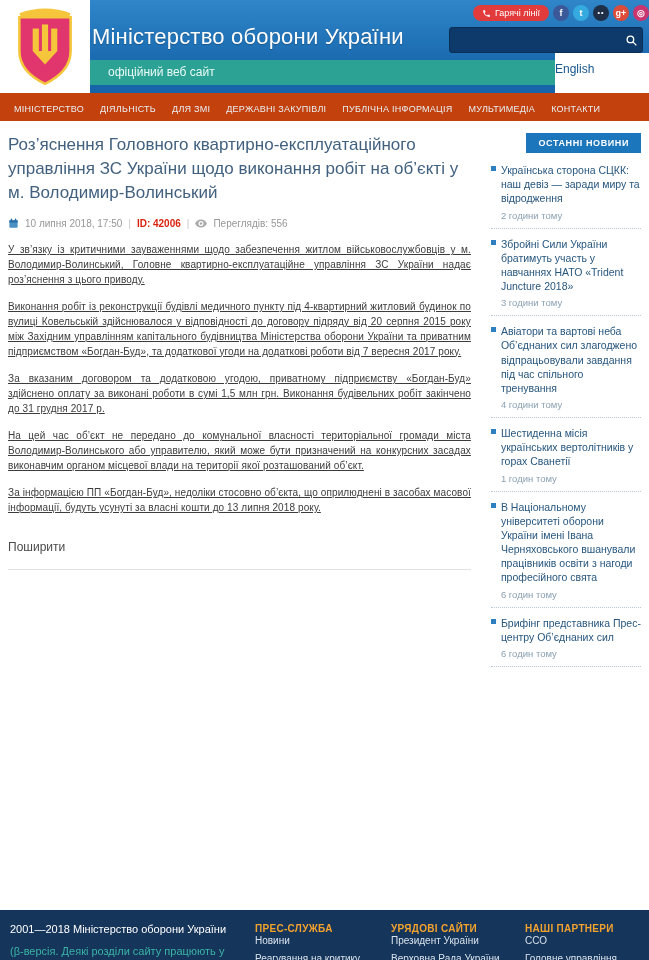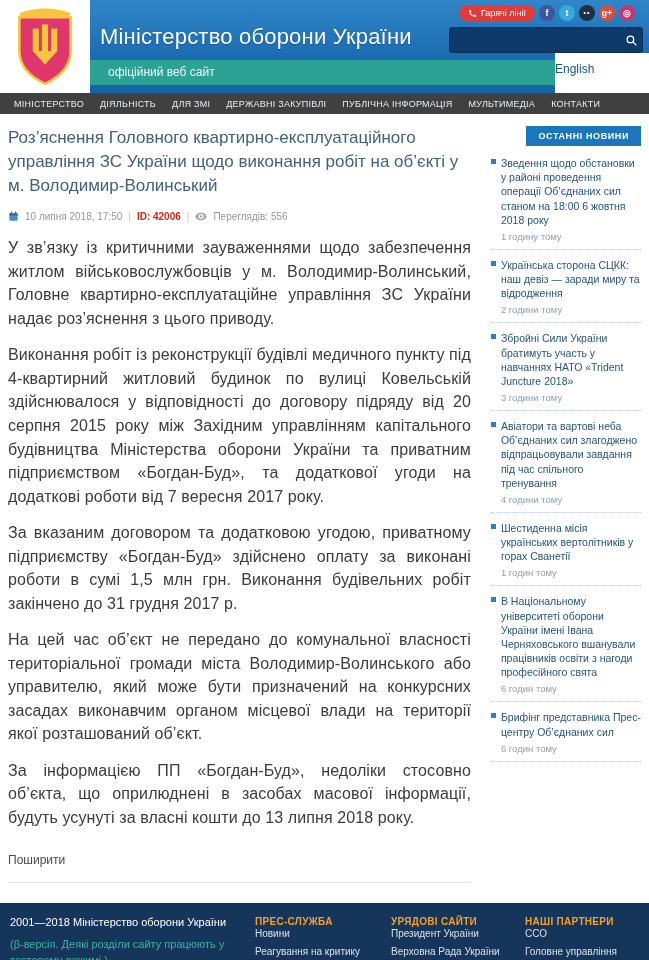--- a/index.html
+++ b/index.html
@@ -5,67 +5,67 @@
   * { margin:0; padding:0; box-sizing:border-box; }
   html,body { width:649px; height:960px; overflow:hidden; background:#fff;
               font-family:"Liberation Sans", sans-serif; }
   a { text-decoration:none; cursor:pointer; }
 
   
   .site-header { position:relative; height:93px;
     background:linear-gradient(180deg,#2f86c8 0%, #1c6cb2 60%, #1663a8 100%); }
   .logo-box { position:absolute; left:0; top:0; width:90px; height:93px;
     background:#fff; display:flex; align-items:center; justify-content:center; }
-  .site-title { position:absolute; left:100px; top:24px; color:#fff;
+  .site-title { position:absolute; left:92px; top:24px; color:#fff;
     font-size:22px; font-weight:400; letter-spacing:.2px;
     text-shadow:0 1px 1px rgba(0,0,0,.25); white-space:nowrap; }
   .subband { position:absolute; left:90px; bottom:8px; width:465px; height:25px;
     background:#2ca294; color:#eafaf6; font-size:12px; line-height:25px;
     padding-left:18px; }
   .english-box { position:absolute; right:0; bottom:0; width:94px; height:40px;
     background:#fff; text-align:left; padding:6px 8px 0 0; }
   .english-box a { color:#16568d; font-size:12px; }
-  .social-row { position:absolute; top:5px; right:14px; display:flex;
+  .social-row { position:absolute; top:5px; right:0; display:flex;
     align-items:center; gap:4px; }
   .hotline-pill { height:16px; border-radius:8px; background:#e23b3b;
     color:#fff; font-size:9px; line-height:16px; padding:0 9px;
     display:flex; align-items:center; gap:4px; white-space:nowrap; }
   .social-icon { width:16px; height:16px; border-radius:50%; color:#fff;
     font-size:9px; font-weight:700; line-height:16px; text-align:center;
     display:inline-block; overflow:hidden; }
   .s0 { background:#3b5998; } .s1 { background:#34aadf; }
   .s2 { background:#1e2f47; font-size:7px; letter-spacing:1px; }
   .s3 { background:#dd4b39; } .s4 { background:#c9356e; }
   .search-box { position:absolute; right:6px; top:27px; width:194px; height:26px;
     background:#0d3a6b; border:1px solid #0a2f57; border-radius:3px;
     display:flex; align-items:center; }
   .search-box input { flex:1; height:100%; background:transparent; border:0;
     outline:none; color:#fff; font-size:12px; padding:0 8px;
     font-family:"Liberation Sans", sans-serif; }
   .magnifier { width:26px; height:100%; display:flex; align-items:center;
     justify-content:center; cursor:pointer; }
 
   
-  .main-nav { height:21px; background:#404040; display:flex;
-    align-items:flex-start; padding-left:6px; }
+  .main-nav { height:28px; background:#c2410c; display:flex;
+    align-items:flex-end; padding-left:6px; }
   .main-nav a { color:#e9eff5; font-size:9px; line-height:23px; padding:0 8px;
     letter-spacing:.25px; white-space:nowrap; }
 
   
   .content { display:flex; align-items:flex-start; padding:12px 8px 0;
     min-height:789px;gap:12px; }
   .article { width:472px; }
   .article-title { font-size:17px; font-weight:400; color:#42617f;
     line-height:1.42; margin-bottom:13px; }
   .meta-row { display:flex; align-items:center; gap:6px; font-size:10px;
     color:#979797; margin-bottom:14px; }
   .meta-sep { color:#c9c9c9; }
   .meta-id { color:#d9230f; font-weight:700; }
-  .article p { font-size:16px; color:#3c3c3c; line-height:1.47;
-    text-align:justify; margin-bottom:13px; letter-spacing:.1px; }
+  .article p { font-size:10px; color:#3c3c3c; line-height:1.47;
+    text-align:justify; margin-bottom:13px; letter-spacing:.1px;text-decoration:underline; }
   .share-label { font-size:12px; color:#4a4a4a; margin-top:24px; }
   .share-rule { border:0; border-top:1px solid #e2e2e2; margin-top:15px; }
 
   
   .sidebar { width:153px; margin-left:8px; }
   .sidebar-title { margin-left:auto; width:fit-content; background:#1b76bb;
     color:#fff; font-size:9px; font-weight:700; letter-spacing:.6px;
     padding:5px 12px; margin-bottom:2px; }
   .news-item { padding:8px 0 7px; border-bottom:1px dotted #b9c7d4; }
   .news-text-row { display:flex; gap:5px; }
@@ -178,27 +178,20 @@
     <div class="share-label">Поширити</div>
     <hr class="share-rule">
   </main>
 
   <aside class="sidebar">
     <div class="sidebar-title">ОСТАННІ НОВИНИ</div>
 
     <div class="news-item">
       <div class="news-text-row">
           <span class="bullet"></span>
-        <a class="news-link">Зведення щодо обстановки у районі проведення операції Об’єднаних сил станом на 18:00 6 жовтня 2018 року</a>
-        </div>
-      <div class="news-time">1 годину тому</div>
-    </div>
-    <div class="news-item">
-      <div class="news-text-row">
-          <span class="bullet"></span>
         <a class="news-link">Українська сторона СЦКК: наш девіз — заради миру та відродження</a>
         </div>
       <div class="news-time">2 години тому</div>
     </div>
     <div class="news-item">
       <div class="news-text-row">
           <span class="bullet"></span>
         <a class="news-link">Збройні Сили України братимуть участь у навчаннях НАТО «Trident Juncture 2018»</a>
         </div>
       <div class="news-time">3 години тому</div>

